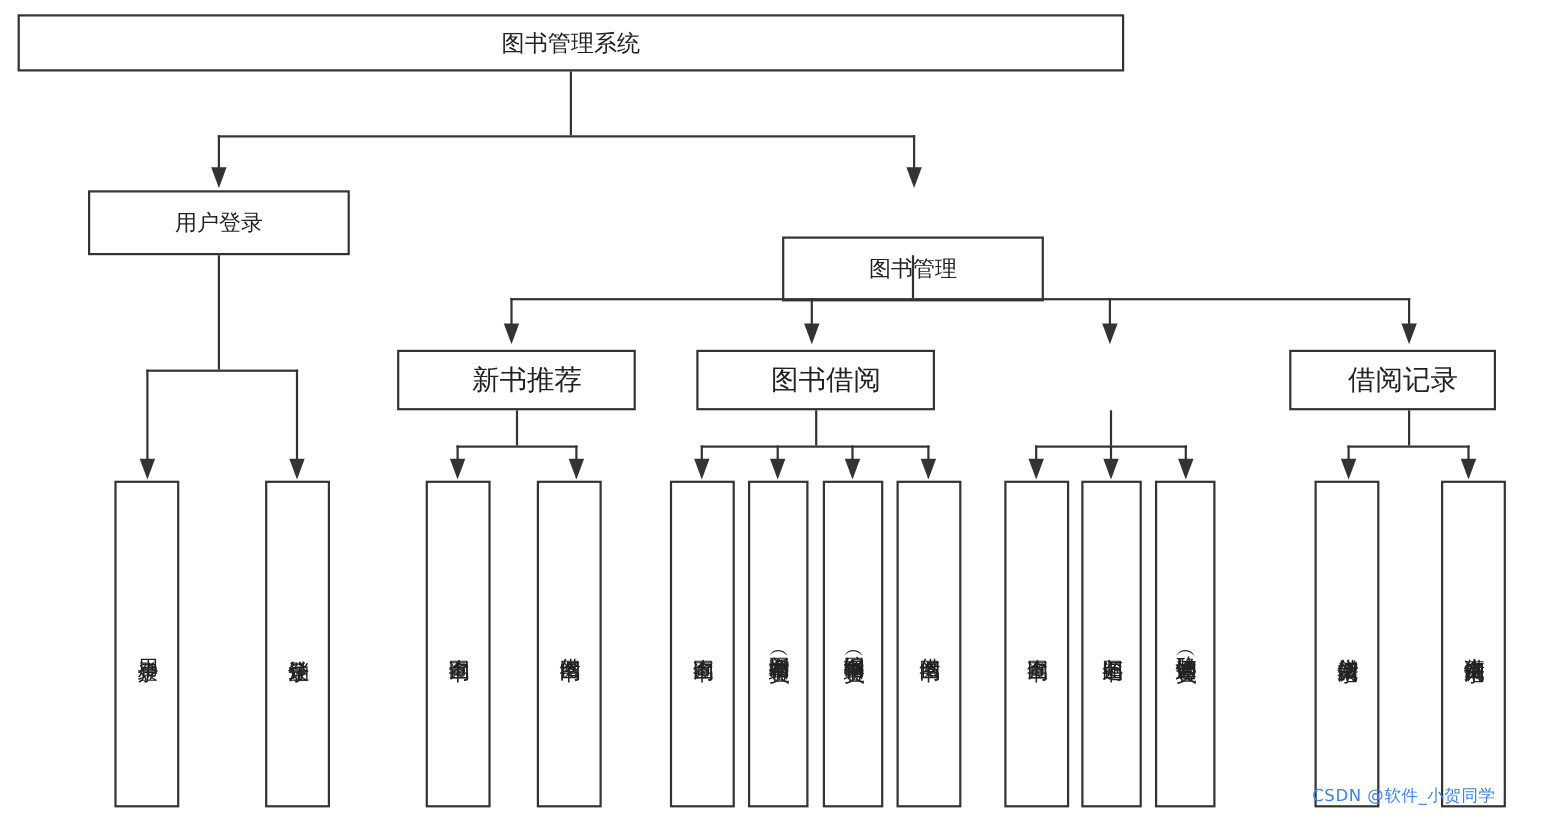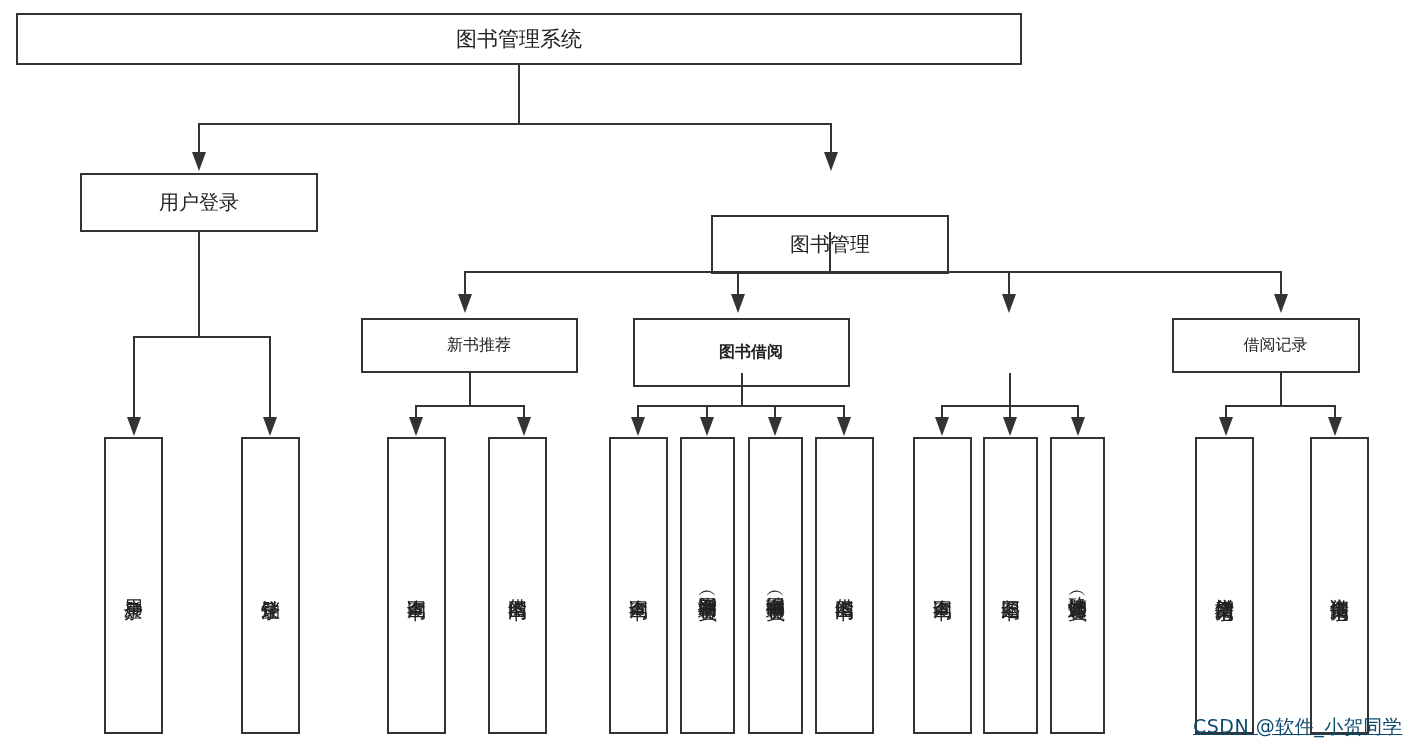--- a/index.html
+++ b/index.html
@@ -35,21 +35,21 @@
     white-space: pre-line;
   }
   
   .node.level-1 {
     font-size: 21px;
   }
   .node.level-2 {
     font-size: 20px;
   }
   .node.level-3 {
-    font-size: 16px;
+    font-size: 25px;
     padding-left: 19px;
   }
   
   .node.leaf {
     font-size: 19px;
   }
   .node.leaf .label {
     writing-mode: vertical-rl;
     text-orientation: upright;
     letter-spacing: 1px;
@@ -66,26 +66,25 @@
   .arrow {
     position: absolute;
     width: 0;
     height: 0;
     border-left: 7px solid transparent;
     border-right: 7px solid transparent;
     border-top: 19px solid #333333;
   }
   .watermark {
     position: absolute;
-    color: #0c4a6e;
-    font-size: 19px;
+    color: #3b82f6;
+    font-size: 15px;
     letter-spacing: 0.5px;
     white-space: nowrap;
     user-select: none;
-    text-decoration: underline;
   }
 </style>
 </head>
 <body>
 
 <div id="diagram-root">
 
   <div class="node level-1" style="left:16px; top:13px; width:1006px; height:52px;">
     <span class="label">图书管理系统</span>
   </div>
@@ -119,21 +118,21 @@
   <div class="conn v" style="left:1008px; top:271px; height:24px;"></div>
   <div class="conn v" style="left:1280px; top:271px; height:24px;"></div>
   <div class="arrow" style="left:458px; top:294px;"></div>
   <div class="arrow" style="left:731px; top:294px;"></div>
   <div class="arrow" style="left:1002px; top:294px;"></div>
   <div class="arrow" style="left:1274px; top:294px;"></div>
 
   <div class="node level-3" style="left:361px; top:318px; width:217px; height:55px;">
     <span class="label">新书推荐</span>
   </div>
-  <div class="node level-3" style="left:633px; top:318px; width:217px; height:69px;font-weight:bold;">
+  <div class="node level-3" style="left:633px; top:318px; width:217px; height:55px;">
     <span class="label">图书借阅</span>
   </div>
   <div class="node level-3" style="left:1172px; top:318px; width:188px; height:55px;">
     <span class="label">借阅记录</span>
   </div>
 
   <div class="conn v" style="left:469px; top:373px; height:32px;"></div>
   <div class="conn h" style="left:415px; top:405px; width:110px;"></div>
   <div class="conn v" style="left:415px; top:405px; height:13px;"></div>
   <div class="conn v" style="left:523px; top:405px; height:13px;"></div>

